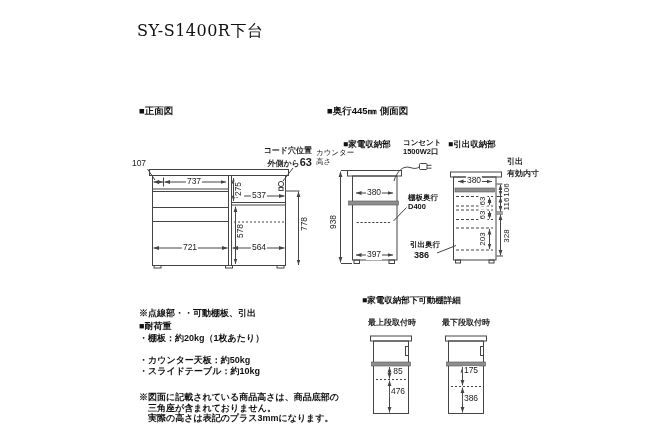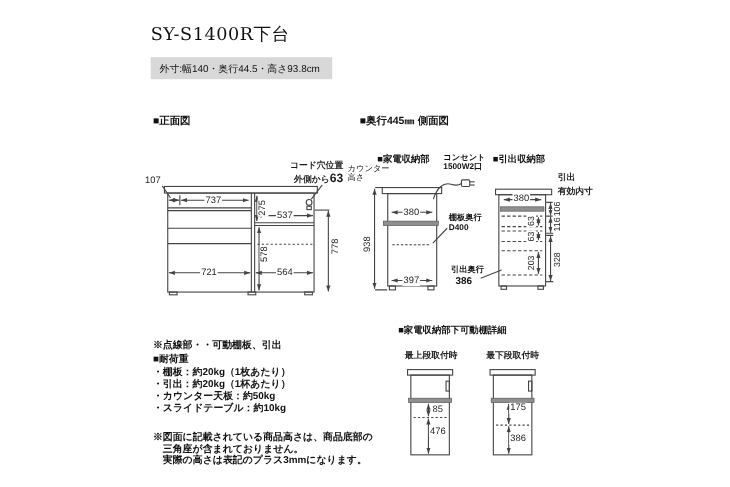--- a/index.html
+++ b/index.html
@@ -131,21 +131,20 @@
         <rect x="480.5" y="346.5" width="3" height="9"></rect>
         <rect x="446.5" y="362" width="39" height="4" fill="#8f8f8f" stroke="#555" stroke-width=".6"></rect>
         <line x1="451" y1="386.5" x2="481" y2="386.5" stroke-dasharray="2 2"></line>
         <line x1="462.5" y1="367" x2="462.5" y2="385.5" marker-start="url(#ar)" marker-end="url(#ar)"></line>
         <line x1="462.5" y1="387.5" x2="462.5" y2="412.5" marker-start="url(#ar)" marker-end="url(#ar)"></line>
       </g>
     </g>
   </svg>
 
   <div class="lbl title" style="left:137px;top:22px;">SY-S1400R下台</div>
-  <div class="subtitle-box">外寸:幅140・奥行44.5・高さ93.8cm</div>
 
   <div class="lbl sec" style="left:139px;top:106px;">■正面図</div>
   <div class="lbl sec" style="left:327px;top:106px;">■奥行445㎜ 側面図</div>
   <div class="lbl sec-sm" style="left:343px;top:140px;">■家電収納部</div>
   <div class="lbl sec-sm" style="left:448px;top:140px;text-align:right;">■引出収納部</div>
 
   <div class="lbl cordnote" style="left:256px;top:146px;width:56px;">
     <span>コード穴位置</span><br>
     <span>外側から</span><span class="big">63</span>
   </div>
@@ -194,20 +193,19 @@
   <div class="lbl" style="left:368px;top:318px;font-size:8px;font-weight:bold;">最上段取付時</div>
   <div class="lbl" style="left:442px;top:318px;font-size:8px;font-weight:bold;">最下段取付時</div>
   <div class="lbl dim c" style="left:398px;top:372px;">85</div>
   <div class="lbl dim c" style="left:398px;top:392px;">476</div>
   <div class="lbl dim c" style="left:471px;top:371px;">175</div>
   <div class="lbl dim c" style="left:471px;top:399px;">386</div>
 
   <div class="lbl note" style="left:139px;top:308px;">※点線部・・可動棚板、引出</div>
   <div class="lbl note" style="left:139px;top:321px;">■耐荷重</div>
   <div class="lbl note" style="left:139px;top:333px;">・棚板：約20kg（1枚あたり）</div>
-  <div class="lbl note" style="left:139px;top:344px;">・引出：約20kg（1杯あたり）</div>
   <div class="lbl note" style="left:139px;top:355px;">・カウンター天板：約50kg</div>
   <div class="lbl note" style="left:139px;top:366px;">・スライドテーブル：約10kg</div>
   <div class="lbl note" style="left:148px;top:403px;">三角座が含まれておりません。</div>
   <div class="lbl note" style="left:139px;top:392px;">※図面に記載されている商品高さは、商品底部の</div>
   <div class="lbl note" style="left:148px;top:413px;">実際の高さは表記のプラス3mmになります。</div>
 
 </div>
 
 </body></html>

